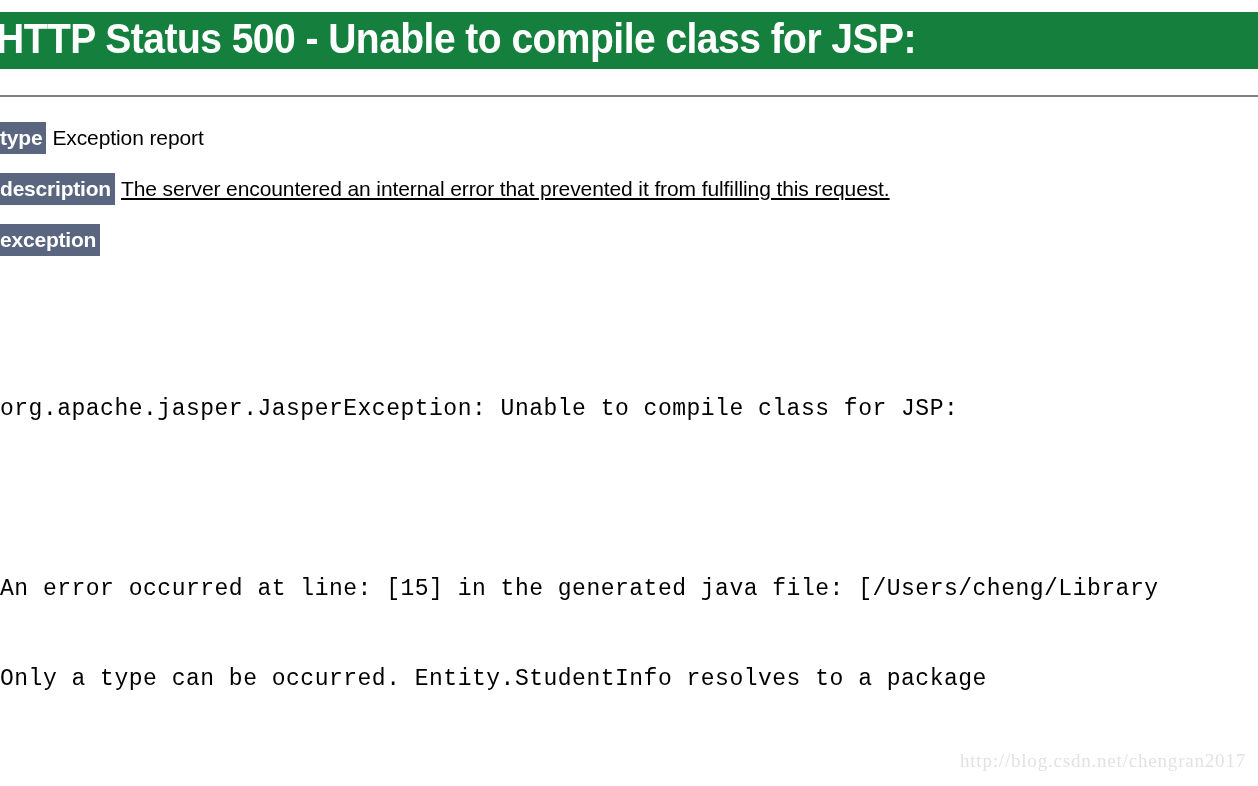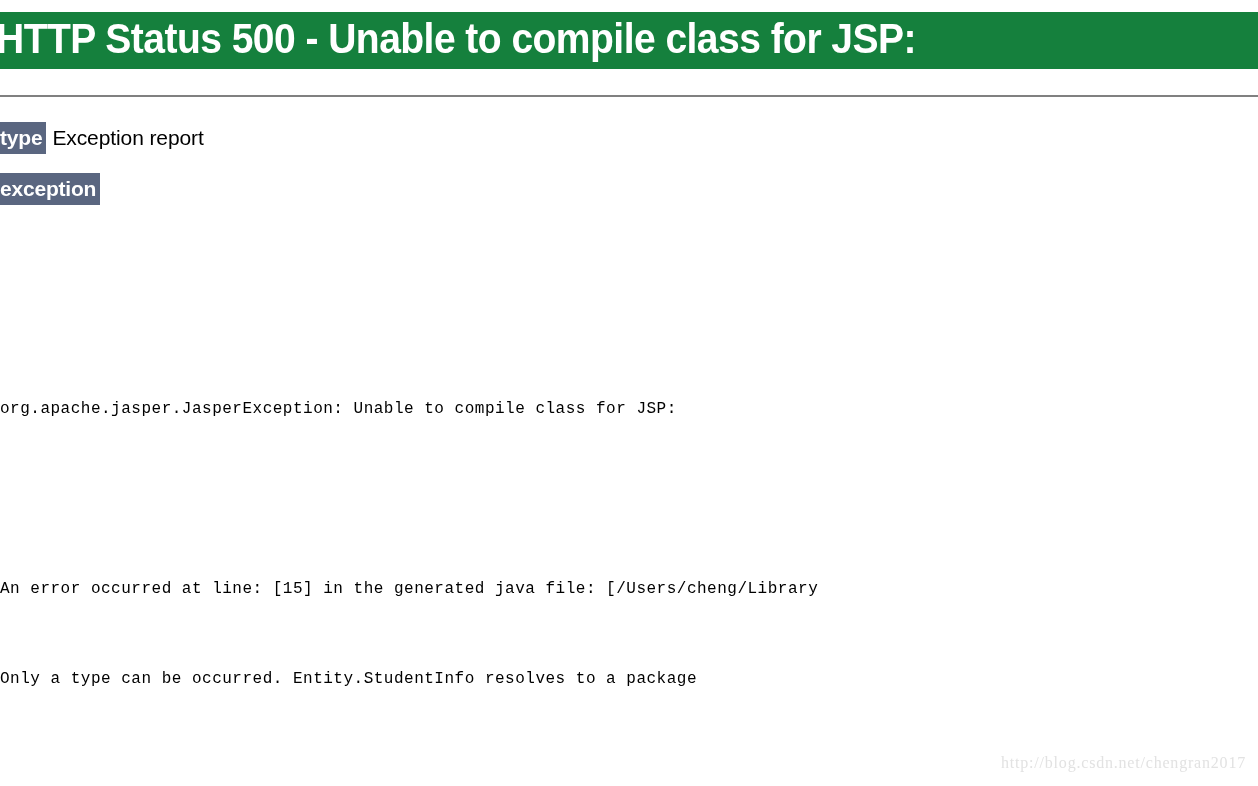--- a/index.html
+++ b/index.html
@@ -91,41 +91,41 @@
 
   
   .trace {
     position: absolute;
     left: 0;
     top: 334px;
     width: 1258px;
     height: 452px;
     overflow: hidden;
     font-family: "Liberation Mono", "DejaVu Sans Mono", monospace;
-    font-size: 16px;
+    font-size: 23px;
     line-height: 30px;
     color: #000000;
     white-space: pre;
     letter-spacing: 0.5px;
   }
   .trace-line {
     white-space: pre;
     height: 30px;
   }
   .trace-line.blank {
     height: 30px;
   }
 
   
   .watermark {
     position: absolute;
     right: 12px;
     bottom: 14px;
     font-family: "Liberation Serif", serif;
-    font-size: 16px;
+    font-size: 19px;
     color: #e2e2e2;
     letter-spacing: 0.8px;
     white-space: nowrap;
     user-select: none;
   }
 </style>
 </head>
 <body>
 
 <div class="status-banner">
@@ -134,20 +134,23 @@
 
 <div class="divider"></div>
 
 <div class="meta-rows">
 
   <div class="meta-row">
     <span class="meta-label">type</span><span class="meta-value">Exception report</span>
   </div>
 
 
+  <div class="meta-row">
+    <span class="meta-label">description</span><span class="meta-value underlined">The server encountered an internal error that prevented it from fulfilling this request.</span>
+  </div>
 
   <div class="meta-row">
     <span class="meta-label">exception</span><span class="meta-value"></span>
   </div>
 
 </div>
 
 <div class="trace">
   <div class="trace-line">org.apache.jasper.JasperException: Unable to compile class for JSP:</div>
   <div class="trace-line blank"></div>

